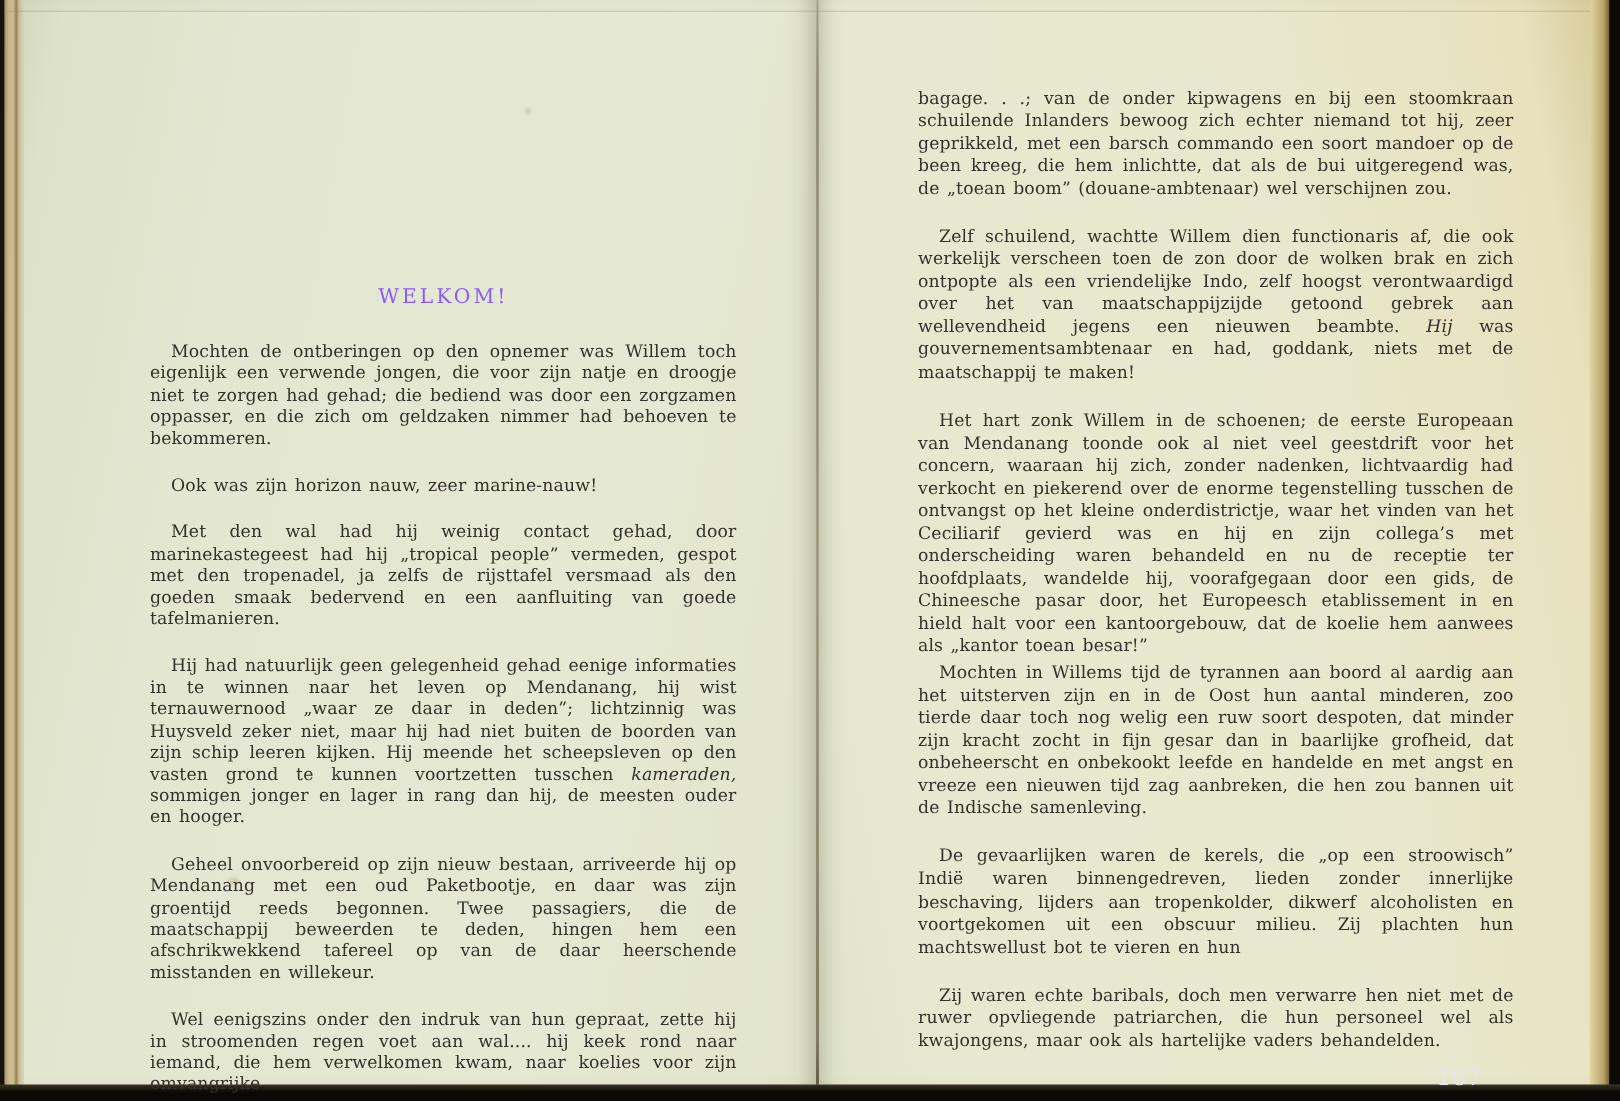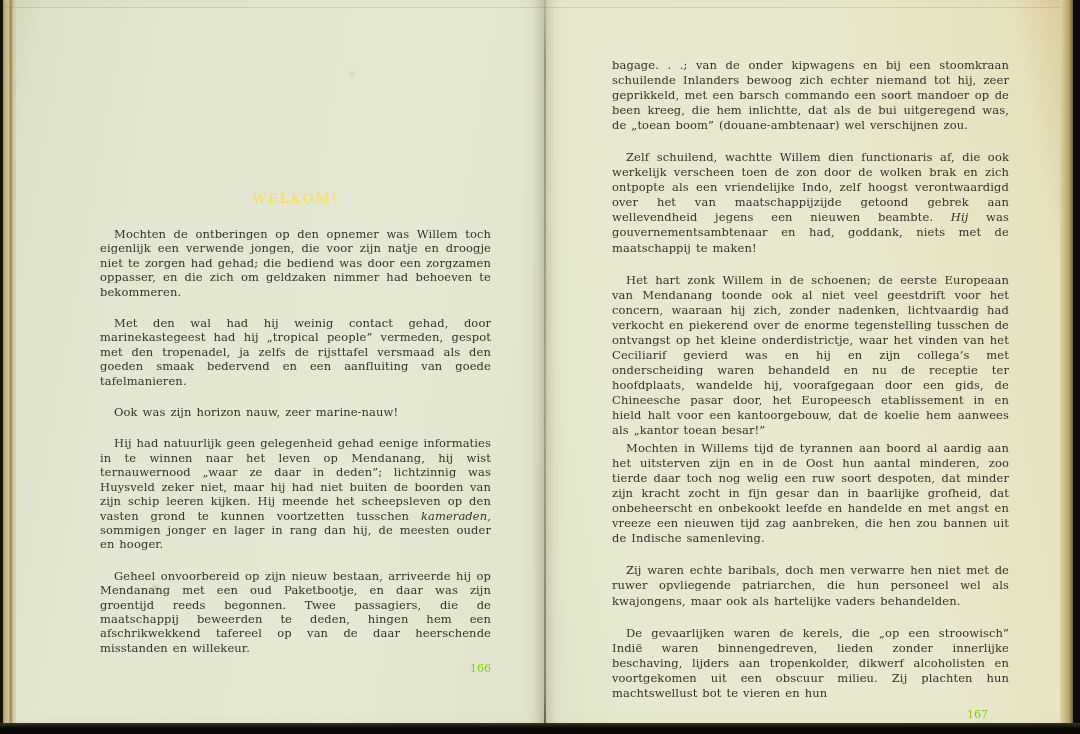--- a/index.html
+++ b/index.html
@@ -60,35 +60,35 @@
   
   .text-col { position:absolute; color:#32302a; }
   .col-left  { left:100px; top:190px; width:391px; }
   .col-right { left:612px; top:58px;  width:397px; }
   .chapter-number {
     text-align:center; font-size:13.5px; letter-spacing:3px;
     font-weight:normal; color:#2e2c26; margin-bottom:16px;
   }
   .chapter-title {
     text-align:center; font-size:13.5px; letter-spacing:2px;
-    font-weight:normal; color:#fde047; margin-bottom:21px;
+    font-weight:normal; color:#8b5cf6; margin-bottom:21px;
   }
   .para {
     text-align:justify;
     font-size:11.5px;
     color:#34322b;
     letter-spacing:0.1px;
     word-spacing:1.2px;
   }
   .col-left  .para { line-height:14.4px; }
   .col-right .para { line-height:15.05px; }
   .para.indent { text-indent:14px;margin-top:17px; }
   .para.space-before { margin-top:3px; }
   .para em { font-style:italic; }
-  .page-number { font-size:11px; color:#84cc16; margin-top:7px; }
+  .page-number { font-size:16px; color:#e5e5e5; margin-top:7px; }
   .page-number.pn-left  { text-align:right; padding-left:1px; }
   .page-number.pn-right { text-align:right; padding-right:21px; }
 </style>
 </head>
 <body>
 
 <div class="screenshot">
 
   <div class="page-left"></div>
   <div class="page-right"></div>
@@ -100,33 +100,34 @@
   <div class="bottom-bar"></div>
   <div class="gutter-line"></div>
   <div class="top-crease"></div>
   <div class="stain-a"></div>
   <div class="stain-b"></div>
 
   <div class="text-col col-left">
     <div class="chapter-title">WELKOM!</div>
     <div>
         <p class="para indent"><span>Mochten de ontberingen op den opnemer was Willem toch eigenlijk een verwende jongen, die voor zijn natje en droogje niet te zorgen had gehad; die bediend was door een zorgzamen oppasser, en die zich om geldzaken nimmer had behoeven te bekommeren.</span></p>
+        <p class="para indent"><span>Ook was zijn horizon nauw, zeer marine-nauw!</span></p>
         <p class="para indent"><span>Met den wal had hij weinig contact gehad, door marinekastegeest had hij „tropical people” vermeden, gespot met den tropenadel, ja zelfs de rijsttafel versmaad als den goeden smaak bedervend en een aanfluiting van goede tafelmanieren.</span></p>
-        <p class="para indent"><span>Ook was zijn horizon nauw, zeer marine-nauw!</span></p>
         <p class="para indent"><span>Hij had natuurlijk geen gelegenheid gehad eenige informaties in te winnen naar het leven op Mendanang, hij wist ternauwernood „waar ze daar in deden”; lichtzinnig was Huysveld zeker niet, maar hij had niet buiten de boorden van zijn schip leeren kijken. Hij meende het scheepsleven op den vasten grond te kunnen voortzetten tusschen </span><em>kameraden,</em><span> sommigen jonger en lager in rang dan hij, de meesten ouder en hooger.</span></p>
         <p class="para indent"><span>Geheel onvoorbereid op zijn nieuw bestaan, arriveerde hij op Mendanang met een oud Paketbootje, en daar was zijn groentijd reeds begonnen. Twee passagiers, die de maatschappij beweerden te deden, hingen hem een afschrikwekkend tafereel op van de daar heerschende misstanden en willekeur.</span></p>
+        <p class="para indent"><span>Wel eenigszins onder den indruk van hun gepraat, zette hij in stroomenden regen voet aan wal.... hij keek rond naar iemand, die hem verwelkomen kwam, naar koelies voor zijn omvangrijke</span></p>
       </div>
     <div class="page-number pn-left">166</div>
   </div>
 
   <div class="text-col col-right">
     <div>
         <p class="para"><span>bagage. . .; van de onder kipwagens en bij een stoomkraan schuilende Inlanders bewoog zich echter niemand tot hij, zeer geprikkeld, met een barsch commando een soort mandoer op de been kreeg, die hem inlichtte, dat als de bui uitgeregend was, de „toean boom” (douane-ambtenaar) wel verschijnen zou.</span></p>
         <p class="para indent"><span>Zelf schuilend, wachtte Willem dien functionaris af, die ook werkelijk verscheen toen de zon door de wolken brak en zich ontpopte als een vriendelijke Indo, zelf hoogst verontwaardigd over het van maatschappijzijde getoond gebrek aan wellevendheid jegens een nieuwen beambte. </span><em>Hij</em><span> was gouvernementsambtenaar en had, goddank, niets met de maatschappij te maken!</span></p>
         <p class="para indent"><span>Het hart zonk Willem in de schoenen; de eerste Europeaan van Mendanang toonde ook al niet veel geestdrift voor het concern, waaraan hij zich, zonder nadenken, lichtvaardig had verkocht en piekerend over de enorme tegenstelling tusschen de ontvangst op het kleine onderdistrictje, waar het vinden van het Ceciliarif gevierd was en hij en zijn collega’s met onderscheiding waren behandeld en nu de receptie ter hoofdplaats, wandelde hij, voorafgegaan door een gids, de Chineesche pasar door, het Europeesch etablissement in en hield halt voor een kantoorgebouw, dat de koelie hem aanwees als „kantor toean besar!”</span></p>
         <p class="para indent space-before"><span>Mochten in Willems tijd de tyrannen aan boord al aardig aan het uitsterven zijn en in de Oost hun aantal minderen, zoo tierde daar toch nog welig een ruw soort despoten, dat minder zijn kracht zocht in fijn gesar dan in baarlijke grofheid, dat onbeheerscht en onbekookt leefde en handelde en met angst en vreeze een nieuwen tijd zag aanbreken, die hen zou bannen uit de Indische samenleving.</span></p>
+        <p class="para indent"><span>De gevaarlijken waren de kerels, die „op een stroowisch” Indië waren binnengedreven, lieden zonder innerlijke beschaving, lijders aan tropenkolder, dikwerf alcoholisten en voortgekomen uit een obscuur milieu. Zij plachten hun machtswellust bot te vieren en hun</span></p>
         <p class="para indent"><span>Zij waren echte baribals, doch men verwarre hen niet met de ruwer opvliegende patriarchen, die hun personeel wel als kwajongens, maar ook als hartelijke vaders behandelden.</span></p>
-        <p class="para indent"><span>De gevaarlijken waren de kerels, die „op een stroowisch” Indië waren binnengedreven, lieden zonder innerlijke beschaving, lijders aan tropenkolder, dikwerf alcoholisten en voortgekomen uit een obscuur milieu. Zij plachten hun machtswellust bot te vieren en hun</span></p>
       </div>
     <div class="page-number pn-right">167</div>
   </div>
 
 </div>
 
 </body></html>

